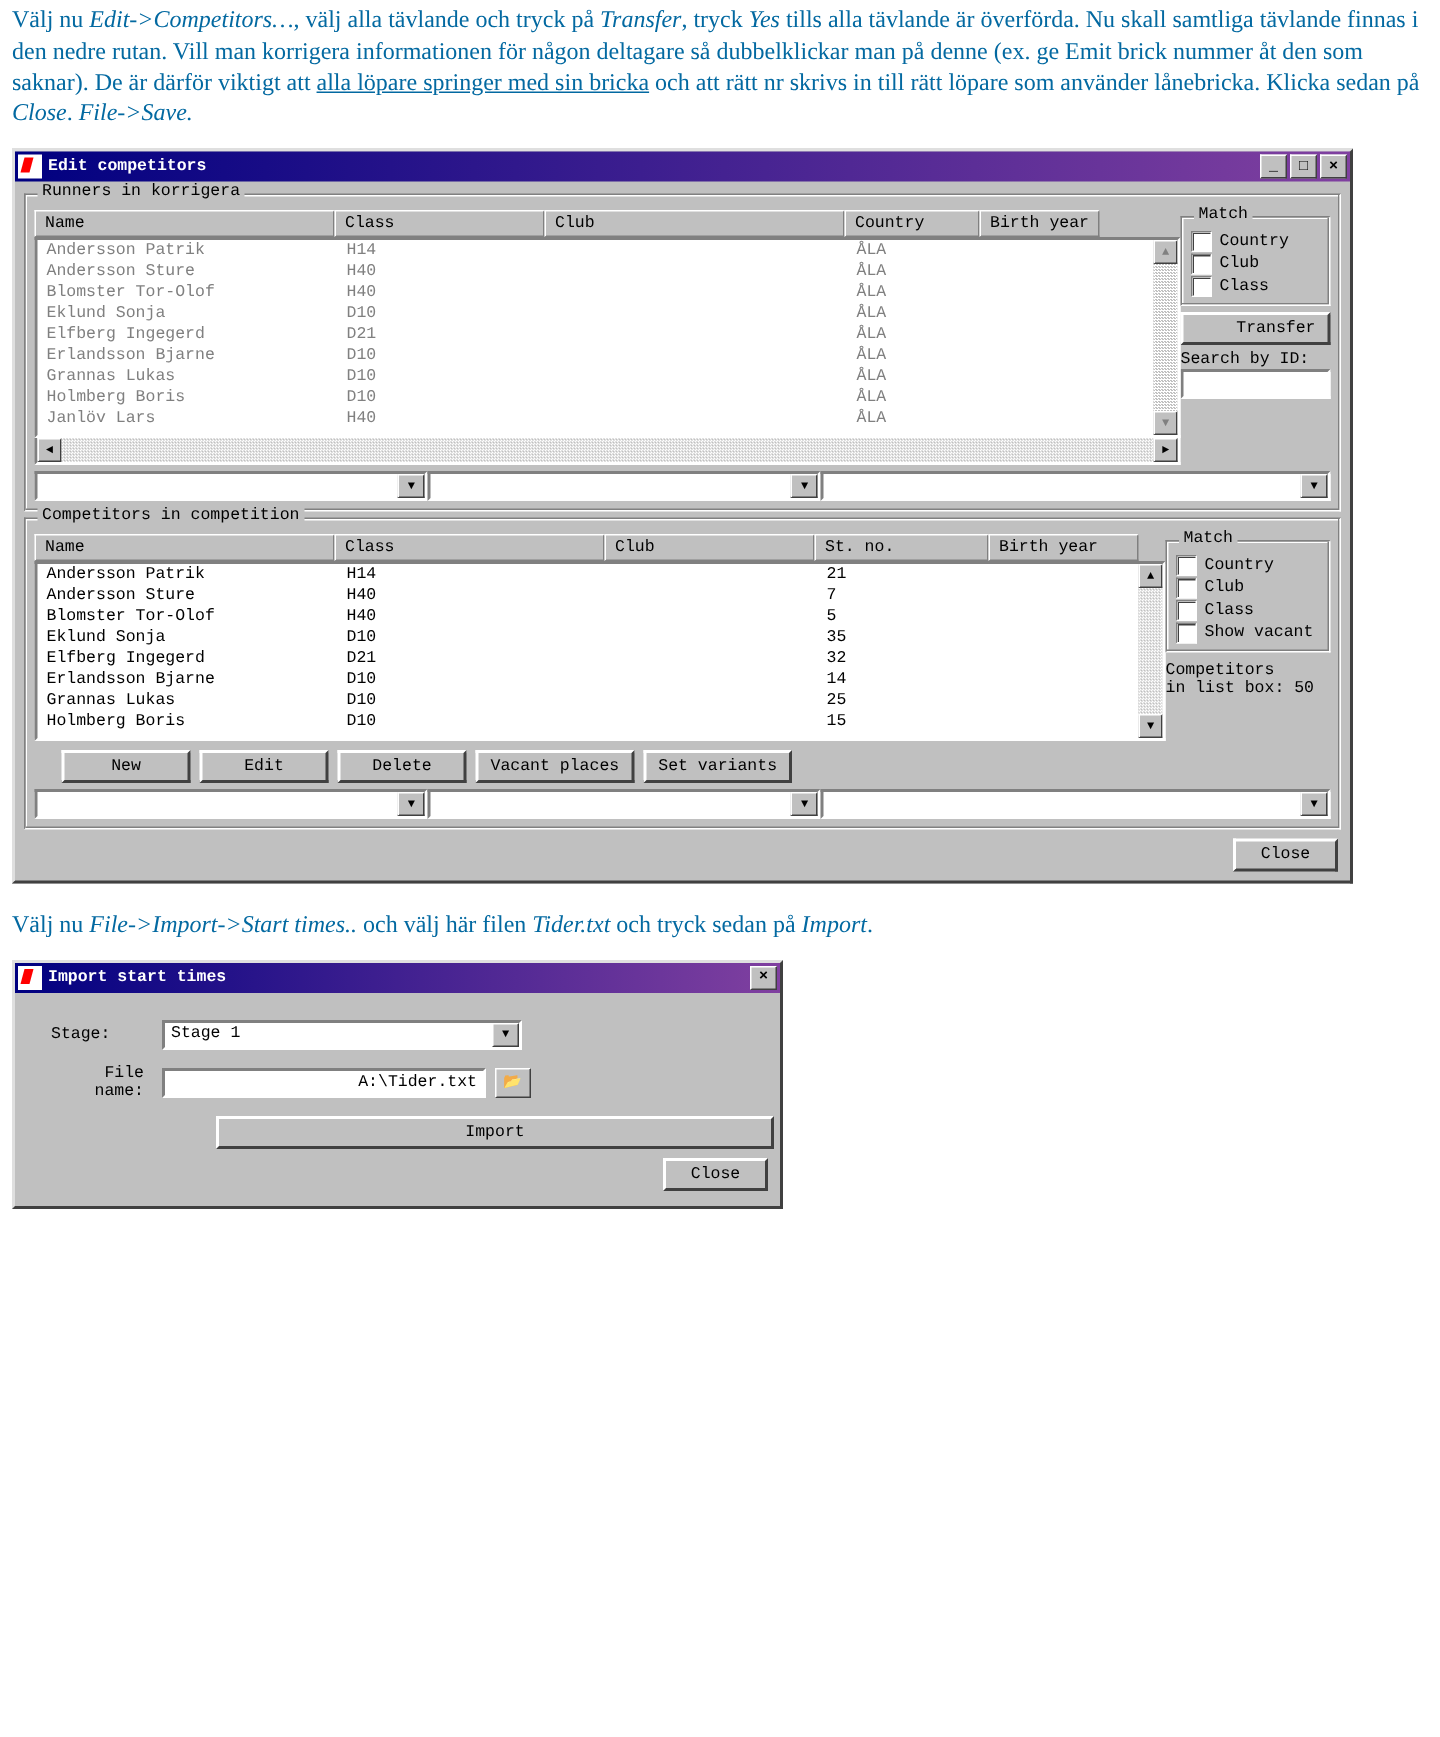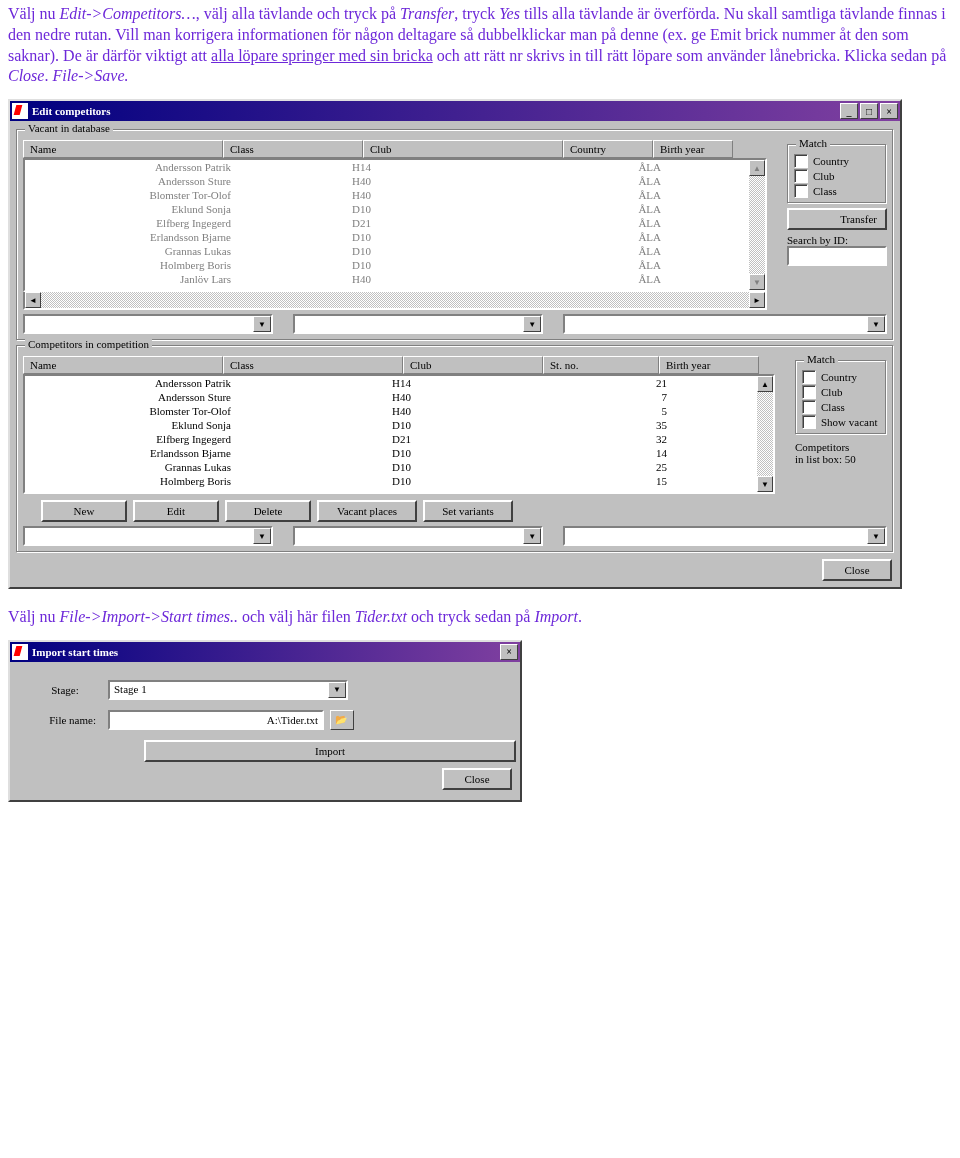--- a/index.html
+++ b/index.html
@@ -6,31 +6,31 @@
     margin: 0;
     padding: 0;
     font-family: "Times New Roman", serif;
     font-size: 16px;
     background: #fff;
     width: 960px;
   }
   .doc-text {
     padding: 4px 8px;
     line-height: 1.3;
-    color: #6d28d9;
+    color: #0369a1;
   }
   .doc-text i { font-style: italic; }
   .doc-text u { text-decoration: underline; }
 
   
   .win-window {
     background: #c0c0c0;
     border: 2px solid;
     border-color: #dfdfdf #404040 #404040 #dfdfdf;
-    font-family: Liberation Serif, serif;
+    font-family: Liberation Mono, monospace;
     font-size: 11px;
     position: relative;
     margin: 8px;
   }
   .win-window.big { width: 890px; }
   .win-window.small { width: 510px; }
   .titlebar {
     background: linear-gradient(to right, #000080, #8040a0);
     color: #fff;
     font-weight: bold;
@@ -77,21 +77,21 @@
     padding: 10px 6px 6px 6px;
     margin: 4px 0;
     position: relative;
   }
   .groupbox > .legend {
     position: absolute;
     top: -8px; left: 8px;
     background: #c0c0c0;
     padding: 0 3px;
   }
-  .flex-row { display: flex; gap: 20px; }
+  .flex-row { display: flex; gap: 0; }
 
   .list-container { flex: 1; }
 
   .list-header {
     display: flex;
     background: #c0c0c0;
   }
   .list-header .col {
     border: 1px solid;
     border-color: #fff #808080 #808080 #fff;
@@ -105,21 +105,20 @@
     height: 130px;
     overflow: hidden;
     color: #808080;
     position: relative;
   }
   .list-body.black { color: #000; }
   .list-body .row {
     display: flex;
     padding: 0 6px;
     line-height: 14px;
-    text-align: right;
   }
   .list-body .row span { box-sizing: border-box; }
 
   .vscroll {
     position: absolute;
     right: 0; top: 0; bottom: 0;
     width: 16px;
     background: #e0e0e0;
     display: flex;
     flex-direction: column;
@@ -251,21 +250,21 @@
   <div class="titlebar">
     <span class="t-icon"></span>
     <span class="title-text">Edit competitors</span>
     <span class="win-btn">_</span>
     <span class="win-btn">□</span>
     <span class="win-btn">×</span>
   </div>
   <div class="win-content">
 
     <div class="groupbox">
-      <div class="legend">Vacant in database</div>
+      <div class="legend">Runners in korrigera</div>
       <div class="flex-row">
         <div class="list-container">
           <div class="list-header">
             <div class="col c-name1">Name</div>
             <div class="col c-class1">Class</div>
             <div class="col c-club1">Club</div>
             <div class="col c-country1">Country</div>
             <div class="col c-birth1">Birth year</div>
           </div>
           <div class="list-body" id="rows1">
@@ -516,21 +515,21 @@
 </div>
 
 <div class="win-window small">
   <div class="titlebar">
     <span class="t-icon"></span>
     <span class="title-text">Import start times</span>
     <span class="win-btn">×</span>
   </div>
   <div class="win-content" style="padding:8px 4px;">
     <div class="form-row">
-      <span class="small-label" style="width:62px;text-align:center;">Stage:</span>
+      <span class="small-label" style="width:62px;text-align:left;">Stage:</span>
       <div class="dropdown" style="width:240px;">
         <div class="dd-text">Stage 1</div>
         <div class="dd-btn">▼</div>
       </div>
     </div>
     <div class="form-row">
       <span class="small-label" style="width:62px;text-align:right;">File name:</span>
       <input class="win-input" style="width: 216px; text-align: right;" value="A:\Tider.txt">
       <div class="browse-btn">
         <span>📂</span>

